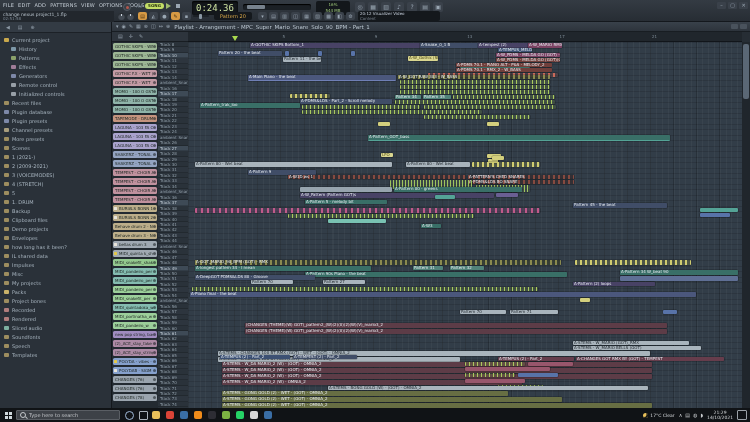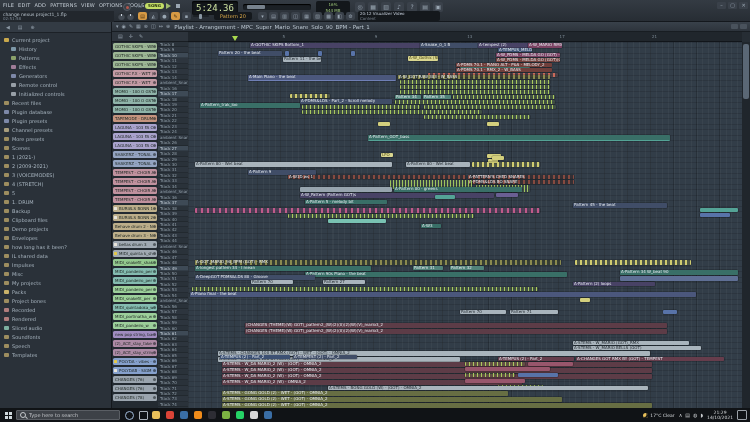--- a/index.html
+++ b/index.html
@@ -130,21 +130,21 @@
         <div class="menu-item">TOOLS</div>
         <div class="menu-item">HELP</div>
       </div>
     <div id="rec-btn"></div>
     <div id="patsong">
       <span id="pat-label">PAT</span>
       <span id="song-label">SONG</span>
     </div>
     <div id="play-btn"></div>
     <div id="stop-btn"></div>
-    <div id="time-display">5:24.36</div>
+    <div id="time-display">0:24.36</div>
     <div id="progress-bar">
         <div id="progress-thumb"></div>
       </div>
     <div id="cpu-panel">
       <div>16%</div>
       <div>544 MB</div>
     </div>
     <div id="iconrow1">
         <div class="tb-icon">◎</div>
         <div class="tb-icon">▦</div>

